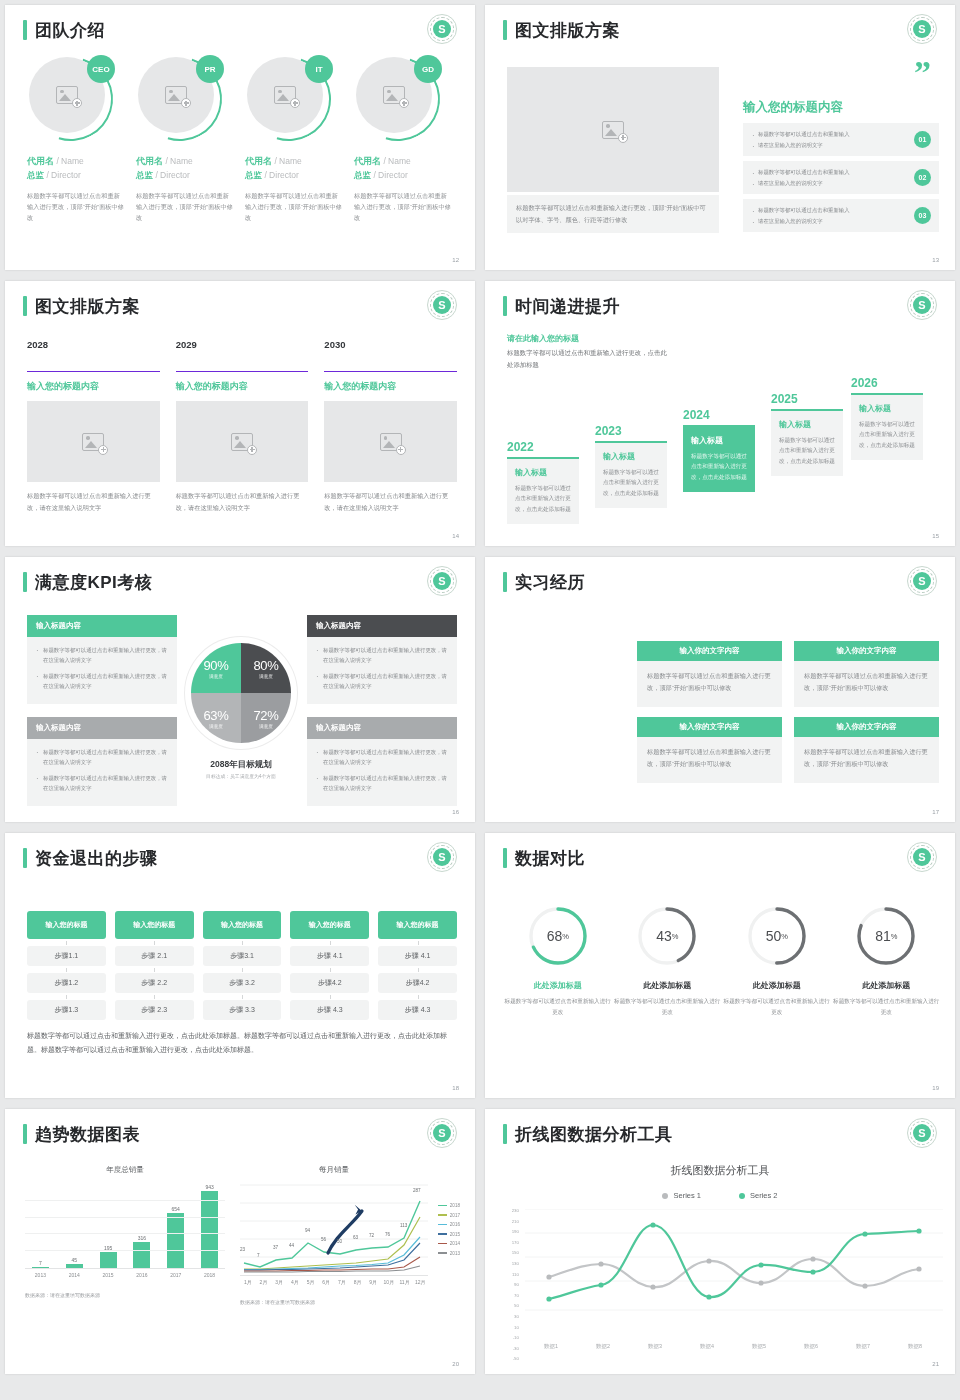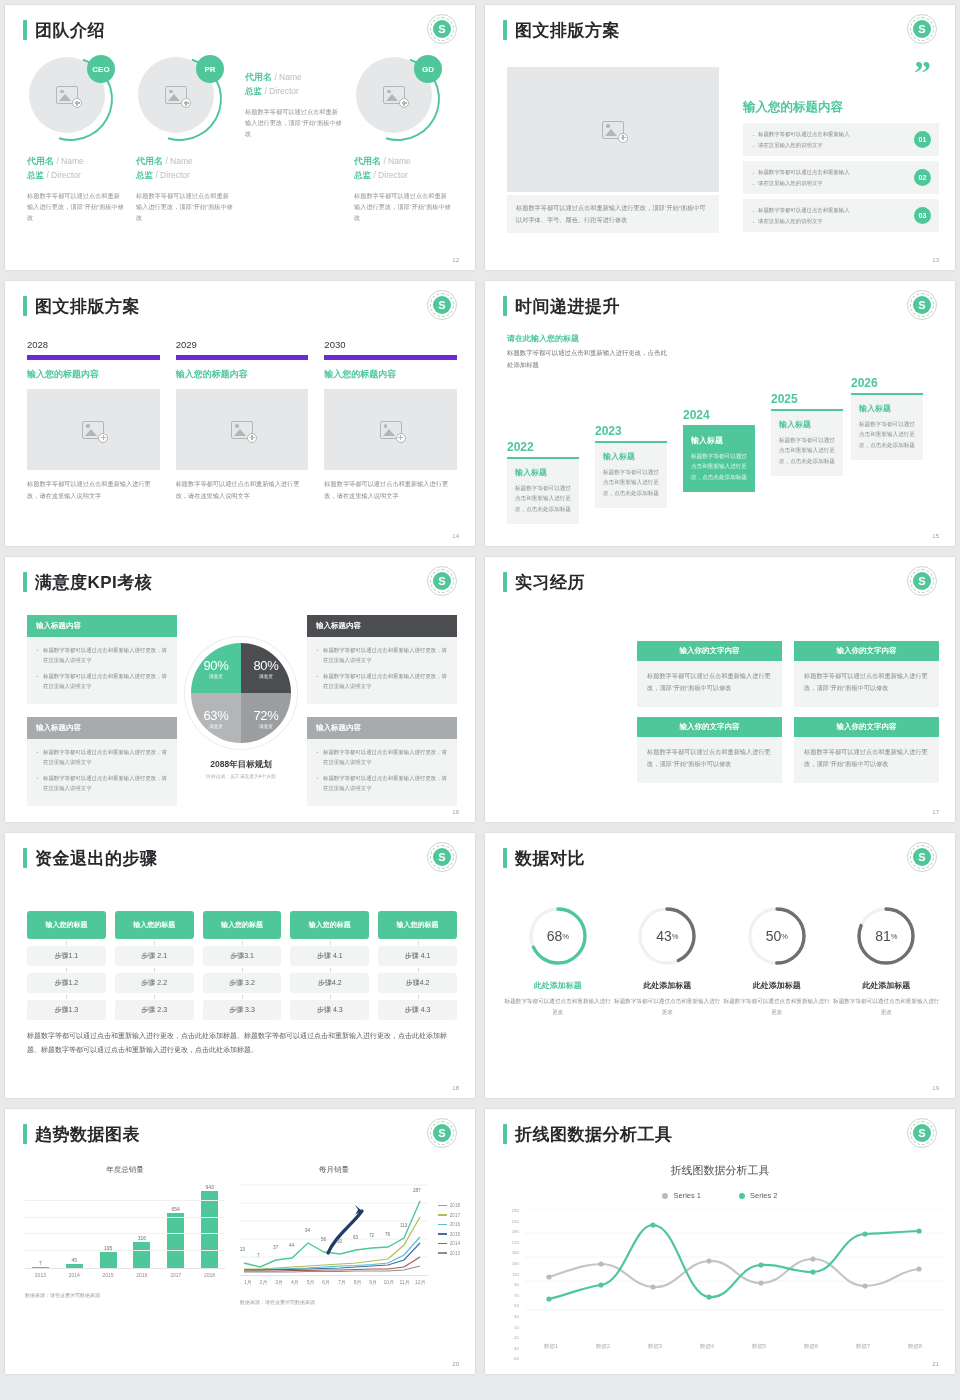--- a/index.html
+++ b/index.html
@@ -74,21 +74,21 @@
      padding:6px 8px;margin-bottom:5px;}
   .s13-row ul{list-style:none;}
   .s13-row li{font-size:5.4px;color:#85888b;line-height:1.95;position:relative;padding-left:7px;}
   .s13-row li::before{content:"·";position:absolute;left:1px;top:-1px;color:#9b9ea1;font-size:8px;}
   .s13-num{width:17px;height:17px;border-radius:50%;background:#4fc79a;color:#fff;font-size:7px;
      font-weight:bold;display:flex;align-items:center;justify-content:center;flex:none;}
 
   
   .s14{position:absolute;left:22px;top:58px;right:18px;display:flex;gap:16px;}
   .s14-col{flex:1;}
-  .s14-year{font-size:9.5px;font-weight:normal;color:#33363a;padding-bottom:5px;border-bottom:5px solid #6d28d9;}
+  .s14-year{font-size:9.5px;font-weight:bold;color:#33363a;padding-bottom:21px;border-bottom:1px solid #6d28d9;}
   .s14-h{font-size:9px;font-weight:bold;color:#4fc79a;margin-top:8px;}
   .s14-img{margin-top:8px;height:81px;background:#e6e7e8;display:flex;align-items:center;justify-content:center;}
   .s14-d{margin-top:8px;font-size:6.2px;color:#85888b;line-height:1.9;}
 
   
   .s15-sub{position:absolute;left:22px;top:52px;font-size:8px;font-weight:bold;color:#4fc79a;}
   .s15-subd{position:absolute;left:22px;top:66px;width:160px;font-size:6.4px;color:#6e7174;line-height:1.85;}
   .tl{position:absolute;left:22px;bottom:22px;right:16px;height:175px;}
   .tl-item{position:absolute;width:72px;}
   .tl-year{font-size:12px;font-weight:bold;color:#4fc79a;margin-bottom:3px;}
@@ -221,20 +221,29 @@
         </div>
         <div class="m-name">
           <b>代用名</b> <span>/ Name</span>
         </div>
         <div class="m-role">
           <b>总监</b> <span>/ Director</span>
         </div>
         <div class="m-desc">标题数字等都可以通过点击和重新输入进行更改，顶部“开始”面板中修改</div>
       </div>
       <div class="member">
+        <div class="m-circle">
+          <div class="m-arc"></div>
+          <div class="m-disk">
+              <div class="imgicon">
+                <span class="plus"></span>
+              </div>
+            </div>
+          <div class="m-badge">IT</div>
+        </div>
         <div class="m-name">
           <b>代用名</b> <span>/ Name</span>
         </div>
         <div class="m-role">
           <b>总监</b> <span>/ Director</span>
         </div>
         <div class="m-desc">标题数字等都可以通过点击和重新输入进行更改，顶部“开始”面板中修改</div>
       </div>
       <div class="member">
         <div class="m-circle">

